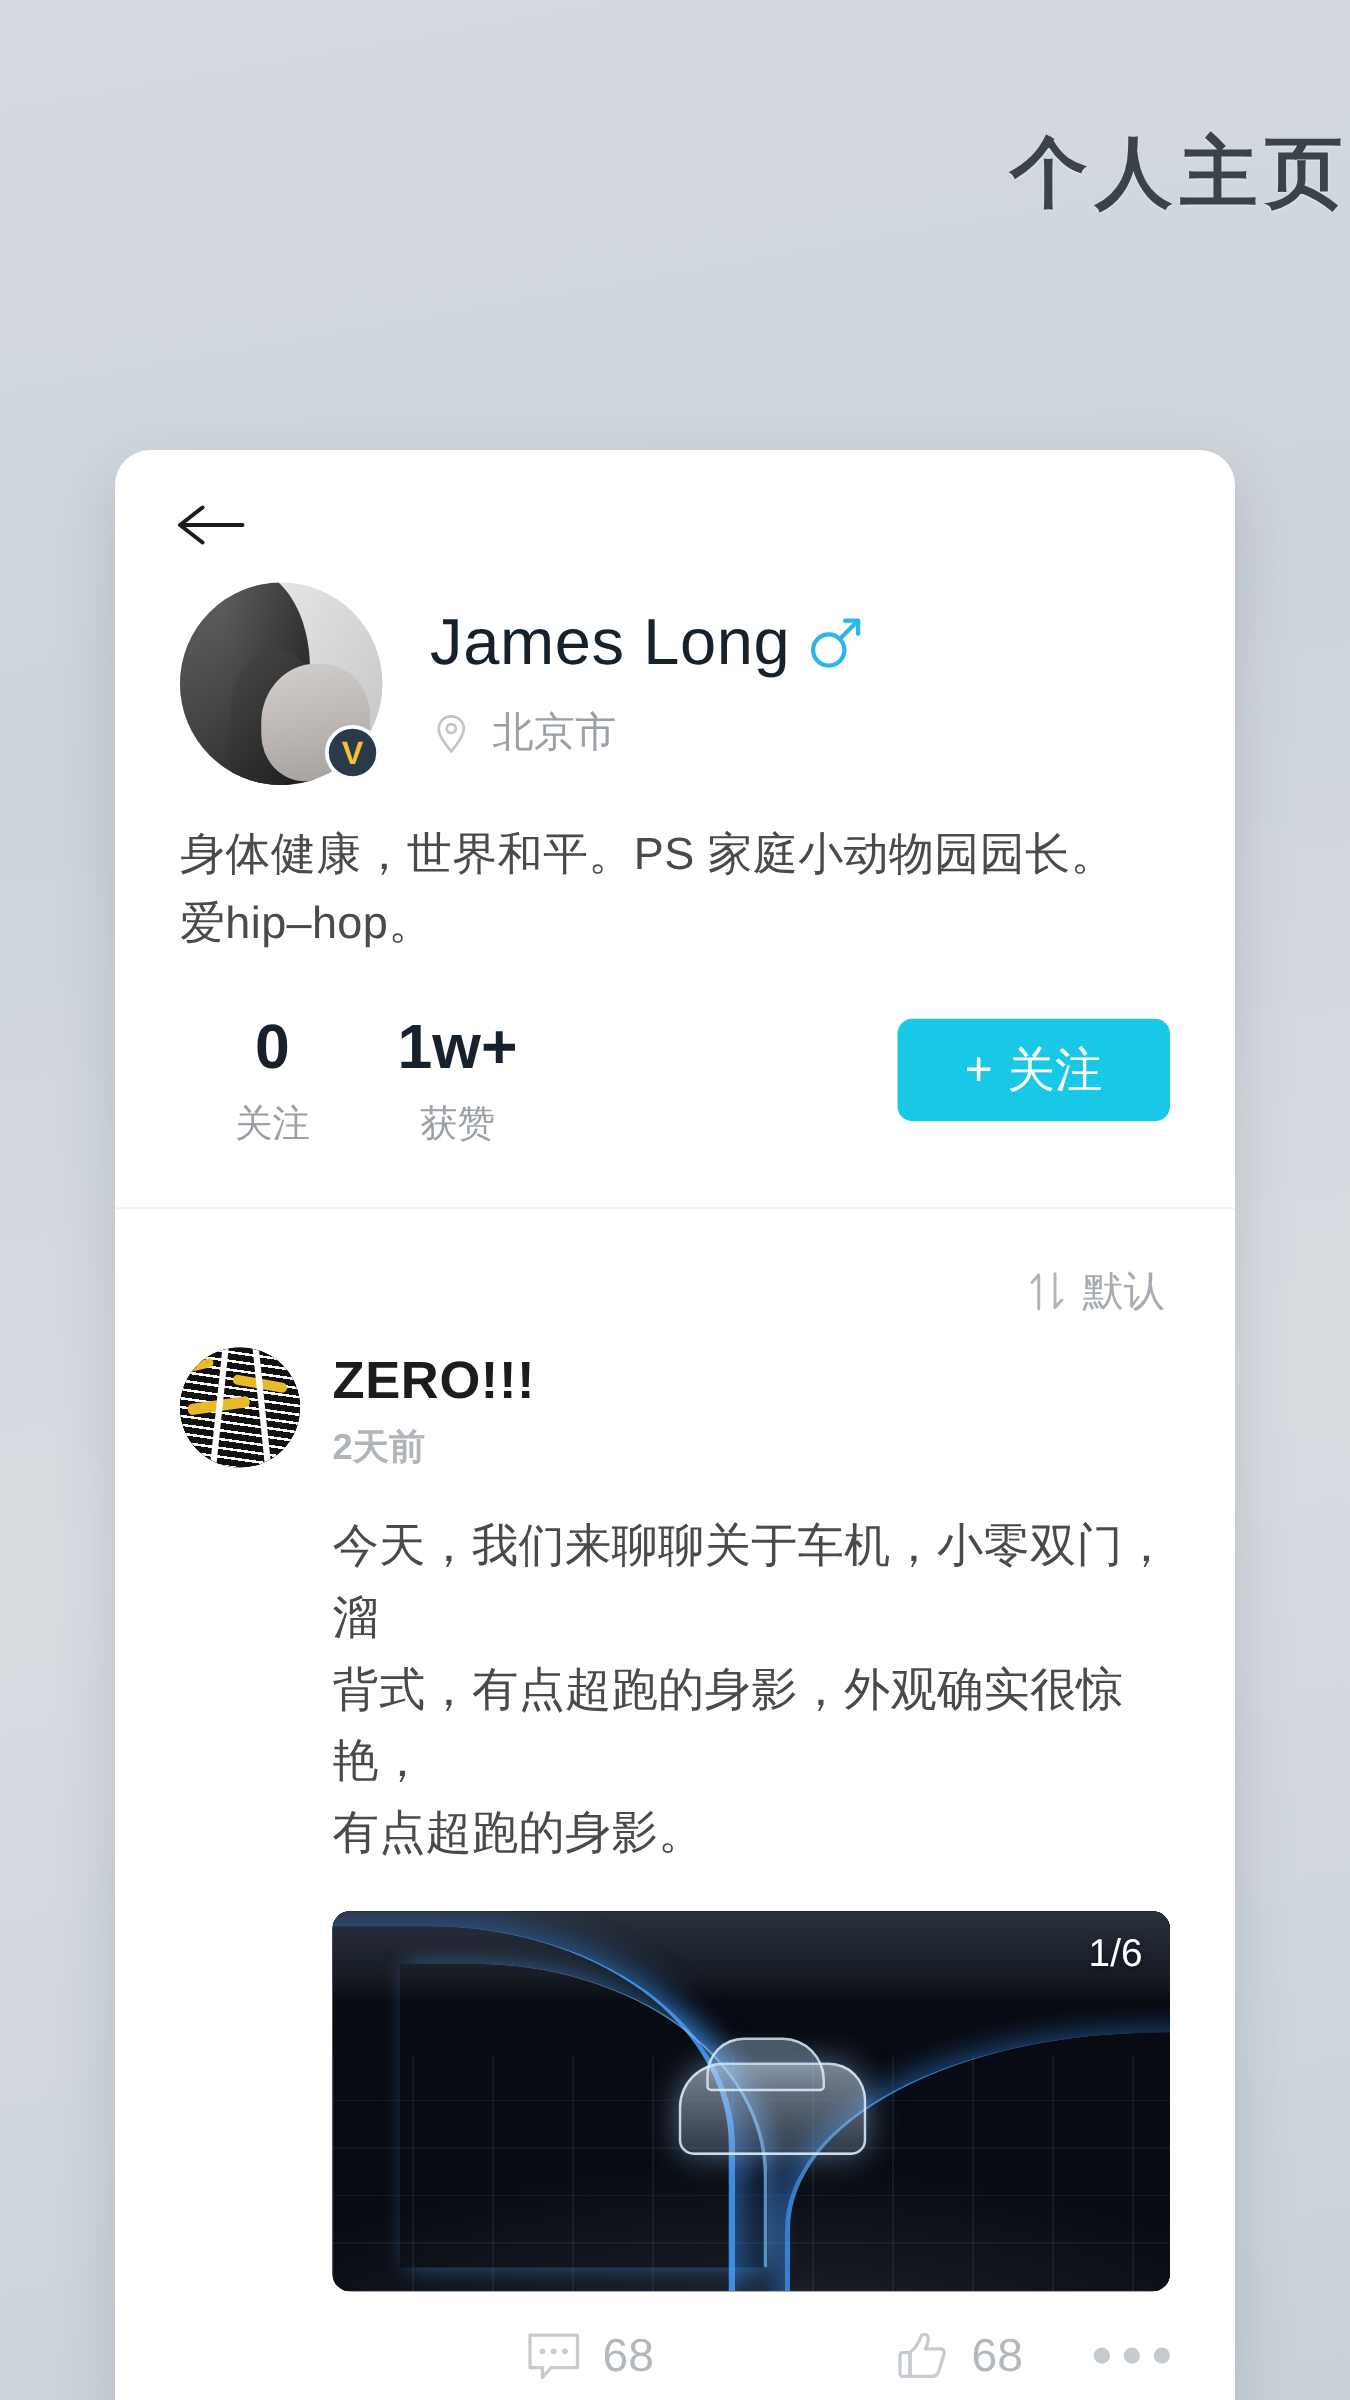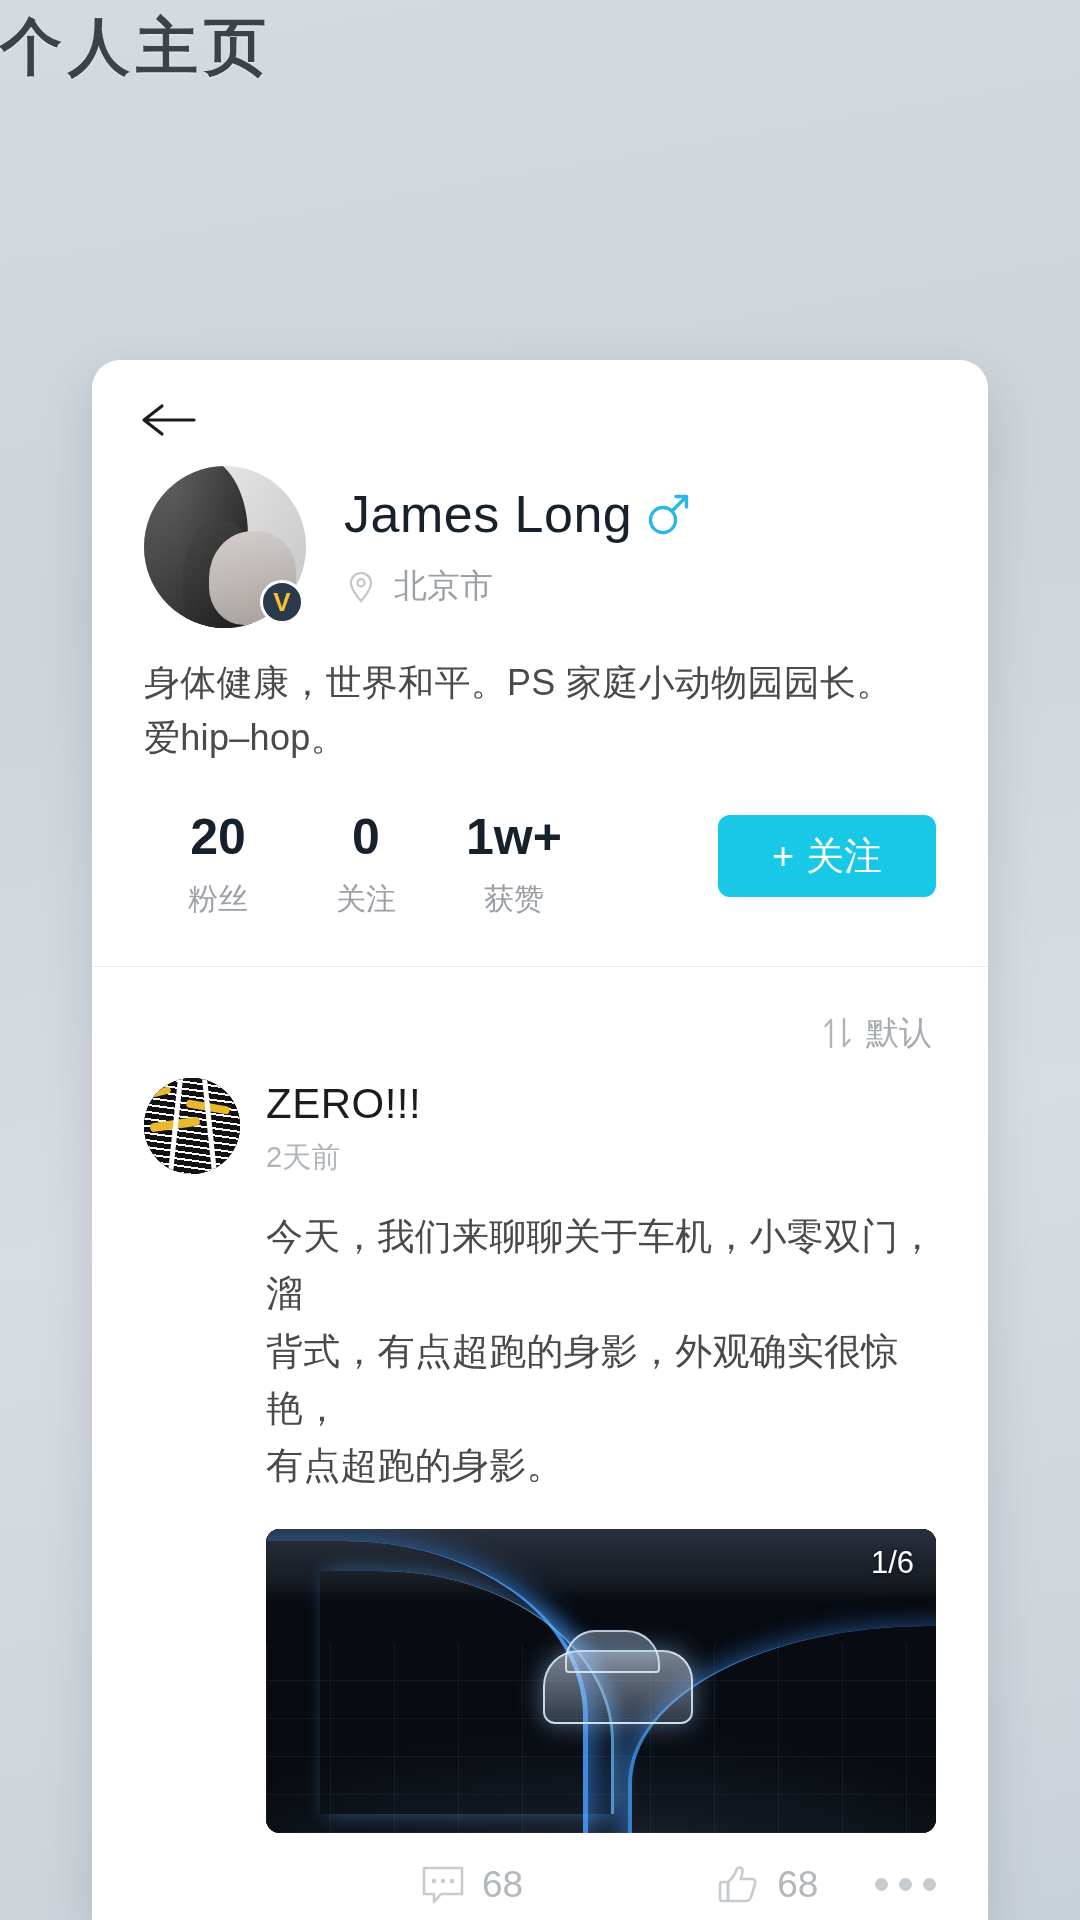--- a/index.html
+++ b/index.html
@@ -7,28 +7,28 @@
     width:1080px; height:1920px;
     font-family:"Liberation Sans","DejaVu Sans",sans-serif;
     overflow:hidden;
   }
   body {
     background:linear-gradient(170deg,#d4dae0 0%,#cdd4da 30%,#d8dde2 60%,#c9d1d8 100%);
   }
 
   
   .page-title{
-    text-align:left;
+    text-align:right;
     font-size:62px;
     font-weight:600;
     color:#3b4349;
     letter-spacing:6px;
+    padding-top:108px;
     line-height:1;
     text-shadow:0 1px 2px rgba(255,255,255,.5);
-    margin-top:16px;
   }
 
   
   .card{
     position:absolute;
     left:92px; top:360px;
     width:896px; height:1560px;
     background:#fff;
     border-radius:28px 28px 0 0;
     box-shadow:0 18px 48px rgba(80,95,110,.22);
@@ -115,21 +115,21 @@
   
   .sortrow{
     display:flex; justify-content:flex-end; align-items:center; gap:12px;
     padding:44px 56px 22px 0;
   }
   .sort-icon{ width:32px;height:34px;display:block; }
   .sort-text{ font-size:33px; color:#a6acb2; }
 
   
   .post{ padding:0 52px; }
-  .post-head{ display:flex; align-items:flex-start; gap:26px; }
+  .post-head{ display:flex; align-items:flex-start; gap:26px;font-weight:bold; }
   .post-avatar{
     width:96px;height:96px;border-radius:50%;flex:0 0 96px;
     background:#111; position:relative; overflow:hidden;
   }
   .post-avatar .wave{
     position:absolute; inset:0;
     background:
       repeating-linear-gradient(8deg, #111 0px, #111 5px, #fff 5px, #fff 7px),
       #111;
   }
@@ -287,24 +287,20 @@
       </div>
     </div>
 
     <div class="bio">
       <div>身体健康，世界和平。PS 家庭小动物园园长。</div>
       <div>爱hip–hop。</div>
     </div>
 
     <div class="stats">
       <div class="stat">
-        <div class="num">20</div>
-        <div class="lbl">粉丝</div>
-      </div>
-      <div class="stat">
         <div class="num">0</div>
         <div class="lbl">关注</div>
       </div>
       <div class="stat">
         <div class="num">1w+</div>
         <div class="lbl">获赞</div>
       </div>
       <button class="follow-btn">
         <span>+</span>
         <span>关注</span>

